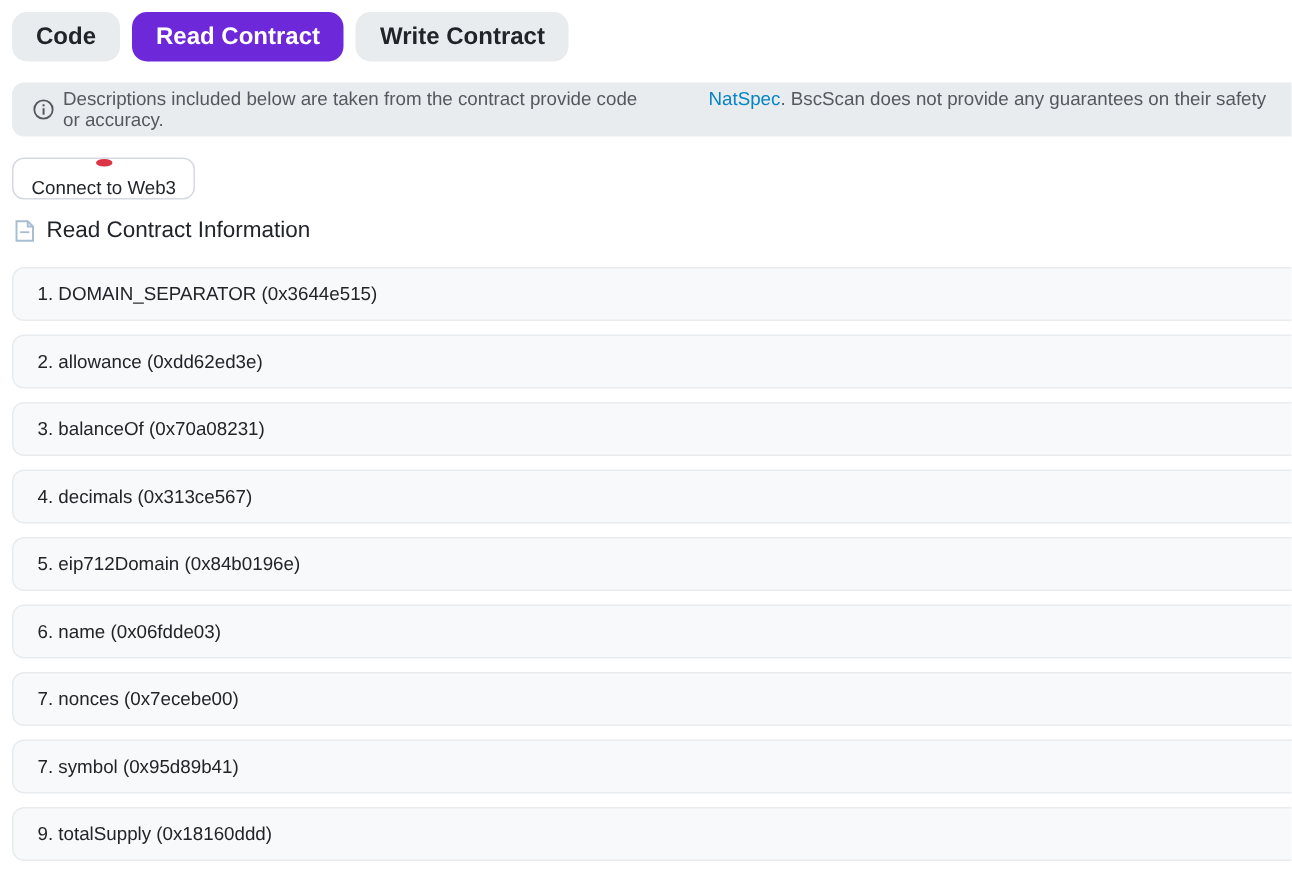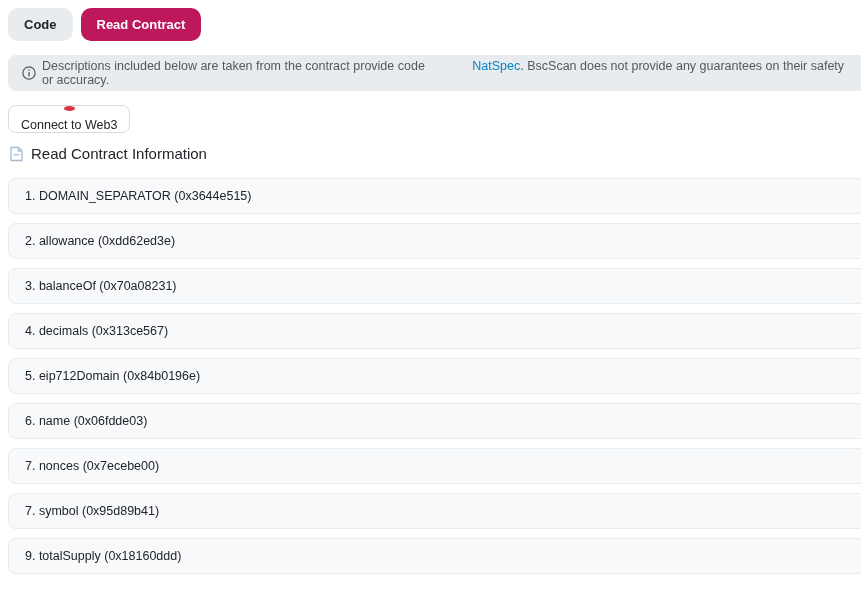--- a/index.html
+++ b/index.html
@@ -19,29 +19,29 @@
     margin: 8px 0 0 8px;
   }
   .tab {
     height: 33px;
     padding: 0 16px;
     border: none;
     border-radius: 10px;
     background: #e9ecef;
     color: #212529;
     font-family: inherit;
-    font-size: 13px;
+    font-size: 16px;
     font-weight: bold;
     display: inline-flex;
     align-items: center;
     cursor: pointer;
     white-space: nowrap;
   }
   .tab.active {
-    background: #be185d;
+    background: #6d28d9;
     color: #ffffff;
   }
 
   
   .alert {
     margin: 14px -10px 0 8px;
     height: 36px;
     background: #e9ecef;
     border-radius: 8px;
     display: flex;
@@ -116,20 +116,21 @@
 </style>
 </head>
 <body>
 
 
 
 
 <div class="tabs">
   <button class="tab">Code</button>
   <button class="tab active">Read Contract</button>
+  <button class="tab">Write Contract</button>
 </div>
 
 
 <div class="alert">
   <span class="info-icon">
     <svg width="14" height="14" viewBox="0 0 16 16" fill="none">
       <circle cx="8" cy="8" r="7" stroke="#54595f" stroke-width="1.4"></circle>
       <rect x="7.3" y="7" width="1.5" height="5" fill="#54595f"></rect>
       <rect x="7.3" y="4" width="1.5" height="1.6" fill="#54595f"></rect>
     </svg>

